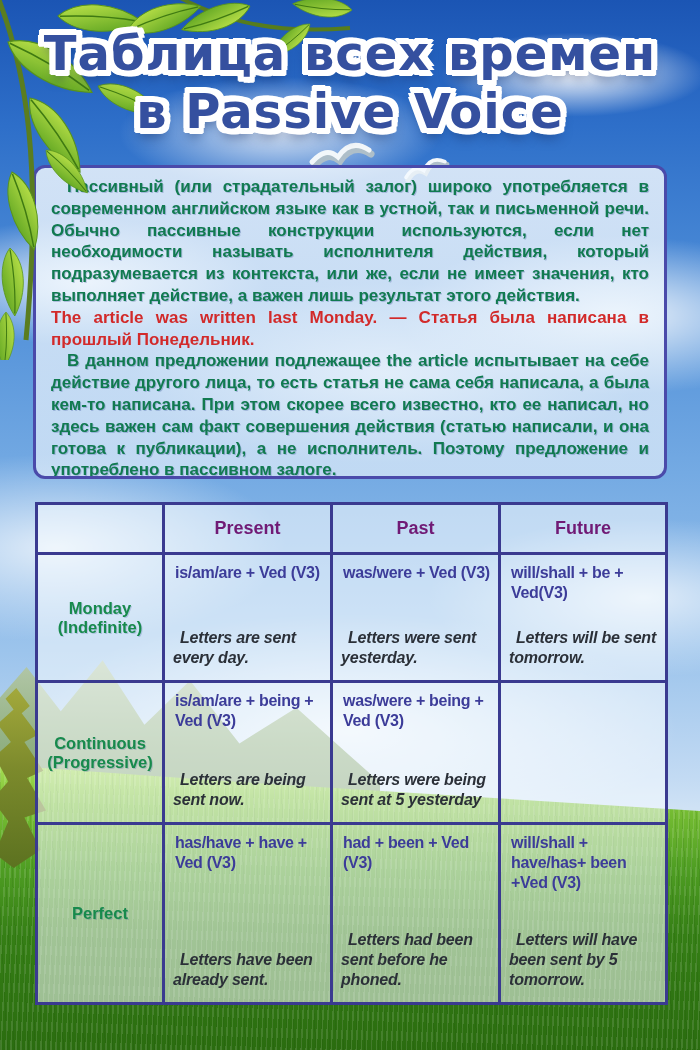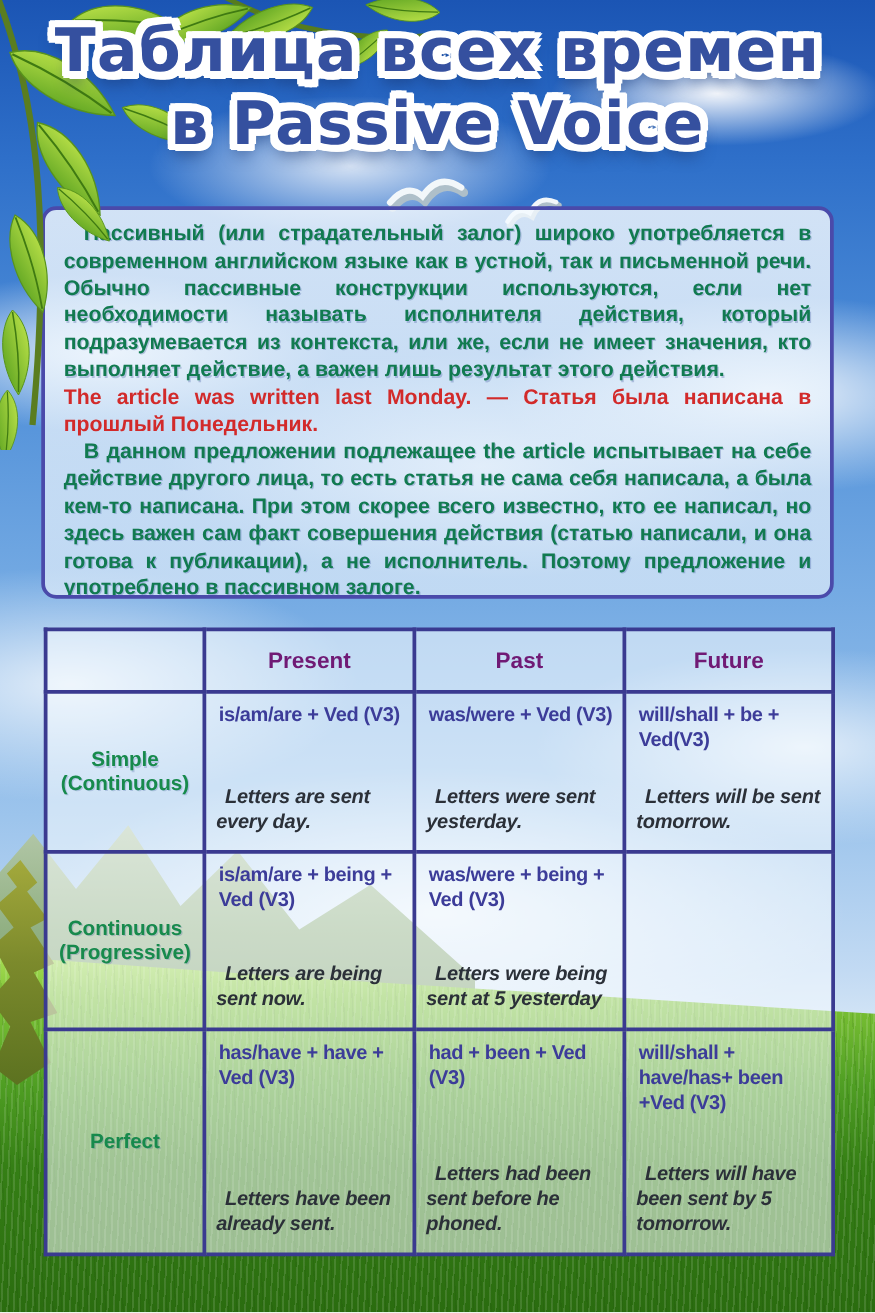--- a/index.html
+++ b/index.html
@@ -29,21 +29,21 @@
       repeating-linear-gradient(93deg,rgba(255,255,255,.12) 0 1.5px,rgba(0,0,0,0) 1.5px 5px),
       repeating-linear-gradient(87deg,rgba(20,60,5,.10) 0 1px,rgba(0,0,0,0) 1px 7px),
       linear-gradient(180deg,#a8de55 0,#7cc235 38px,#4f9e23 105px,#357f15 170px,#2a6c0f 100%);
     clip-path:polygon(0 2px,32% 18px,100% 48px,100% 100%,0 100%);}
   .tree{position:absolute;left:-8px;top:688px;width:54px;height:180px;
     background:linear-gradient(180deg,#a3a93c 0%,#7c8a2c 45%,#5c7220 100%);
     clip-path:polygon(45% 0,70% 10%,55% 14%,85% 26%,60% 30%,95% 46%,65% 50%,100% 68%,60% 72%,90% 90%,40% 100%,5% 92%,30% 74%,0 62%,30% 52%,5% 38%,35% 30%,10% 20%,40% 12%,25% 6%);}
   .leaves,.gulls{position:absolute;left:0;top:0;}
 
   
-  .title{position:absolute;top:12px;left:0;right:0;margin:0;text-align:center;
+  .title{position:absolute;top:24px;left:0;right:0;margin:0;text-align:center;
     font-family:"DejaVu Sans",sans-serif;font-weight:bold;font-size:48px;line-height:58px;
     letter-spacing:1px;z-index:6;}
   .title span{color:#35509f;
     text-shadow:
       -5px -5px 0 #fff,5px -5px 0 #fff,-5px 5px 0 #fff,5px 5px 0 #fff,
       -6px 0 0 #fff,6px 0 0 #fff,0 -6px 0 #fff,0 6px 0 #fff,
       -4px -6px 0 #fff,4px 6px 0 #fff,-6px 4px 0 #fff,6px -4px 0 #fff,
       0 9px 12px rgba(20,40,90,.55);}
 
   
@@ -140,21 +140,21 @@
         <col style="width:167px">
     </colgroup>
     <tbody>
         <tr style="height:50px">
       <th class="col-head"></th>
       <th class="col-head">Present</th>
       <th class="col-head">Past</th>
       <th class="col-head">Future</th>
     </tr>
     <tr style="height:128px">
-      <th class="row-label">Simple (Continuous)</th>
+      <th class="row-label">Monday (Indefinite)</th>
       <td>
         <div class="cell-inner">
           <div class="formula">is/am/are + Ved (V3)</div>
           <div class="example">Letters are sent every day.</div>
         </div>
       </td>
       <td>
         <div class="cell-inner">
           <div class="formula">was/were + Ved (V3)</div>
           <div class="example">Letters were sent yesterday.</div>

